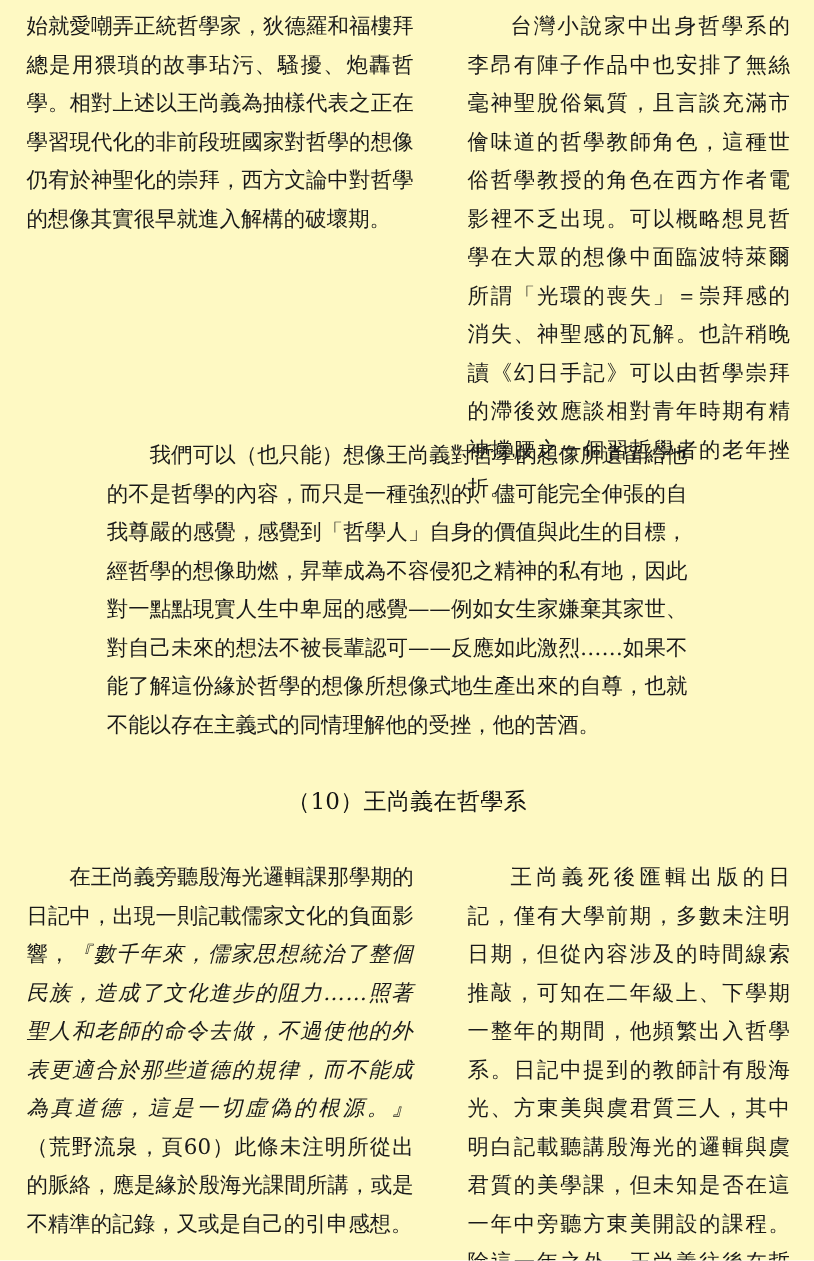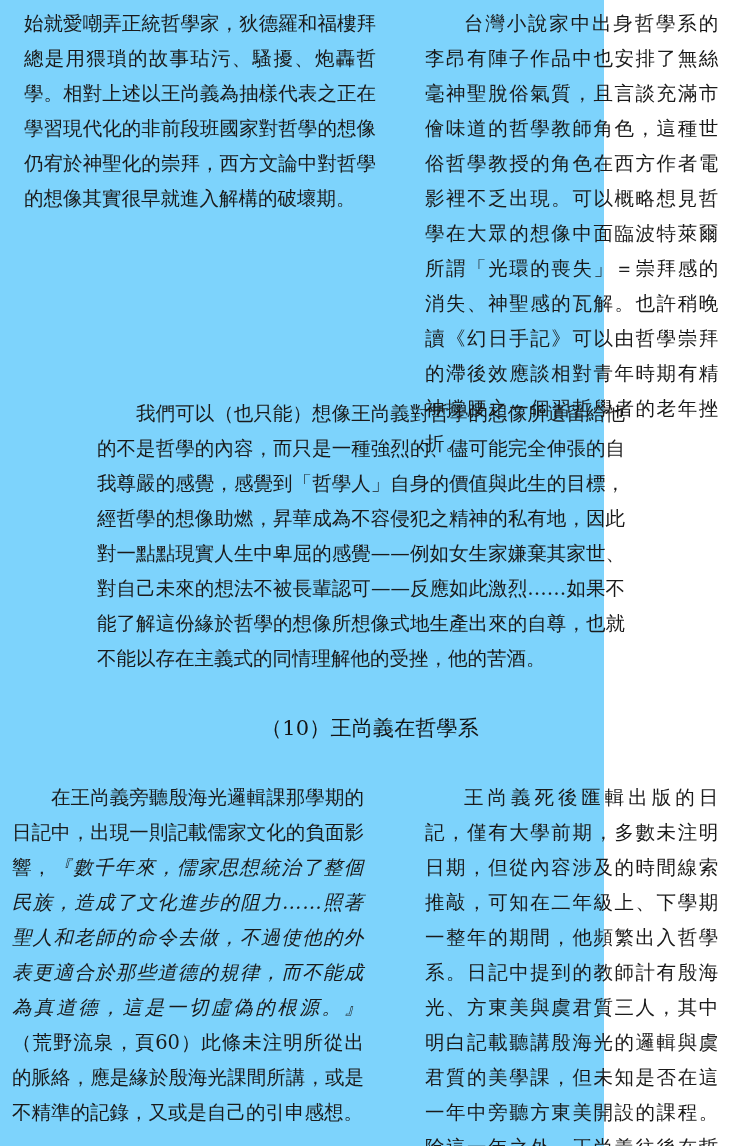--- a/index.html
+++ b/index.html
@@ -14,23 +14,23 @@
     position: relative;
     overflow: hidden;
     font-family: "DejaVu Serif", "Liberation Serif", serif;
     color: #1c1c1c;
     -webkit-font-smoothing: antialiased;
   }
 
   .page {
     position: absolute;
     inset: 0;
-    width: 604px;
+    width: 740px;
     height: 1146px;
-    background: #7dd3fc;
+    background: #fef9c3;
   }
 
   
   .cjk-song {
     font-family: "DejaVu Serif", "Liberation Serif", serif;
     font-weight: 400;
     color: #1a1a1a;
   }
   .cjk-kai {
     font-family: "DejaVu Serif", "Liberation Serif", serif;
@@ -83,21 +83,21 @@
     font-size: 21px;
     line-height: 30px;
     font-family: "DejaVu Serif", "Liberation Serif", serif;
     color: #141414;
     letter-spacing: 0.01em;
   }
 
   
   .col-bot-left {
     position: absolute;
-    left: 12px;
+    left: 24px;
     top: 780px;
     width: 352px;
   }
   .col-bot-right {
     position: absolute;
     left: 425px;
     top: 780px;
     width: 294px;
   }
 

